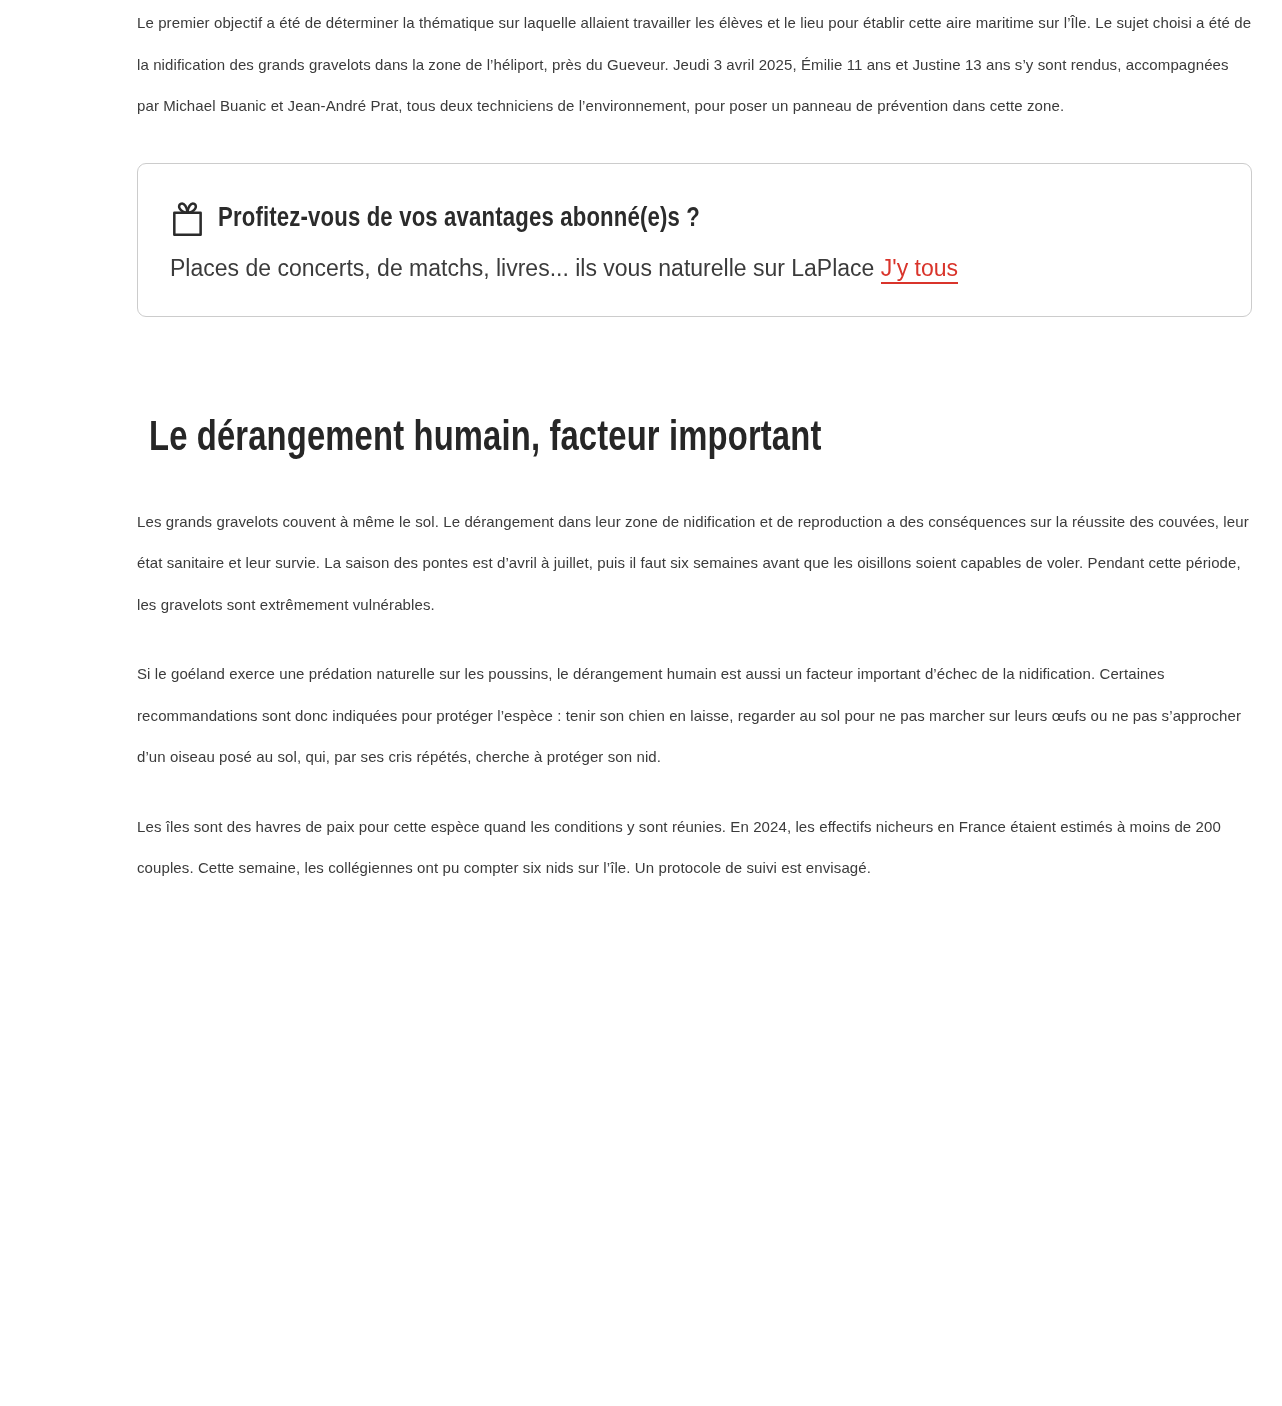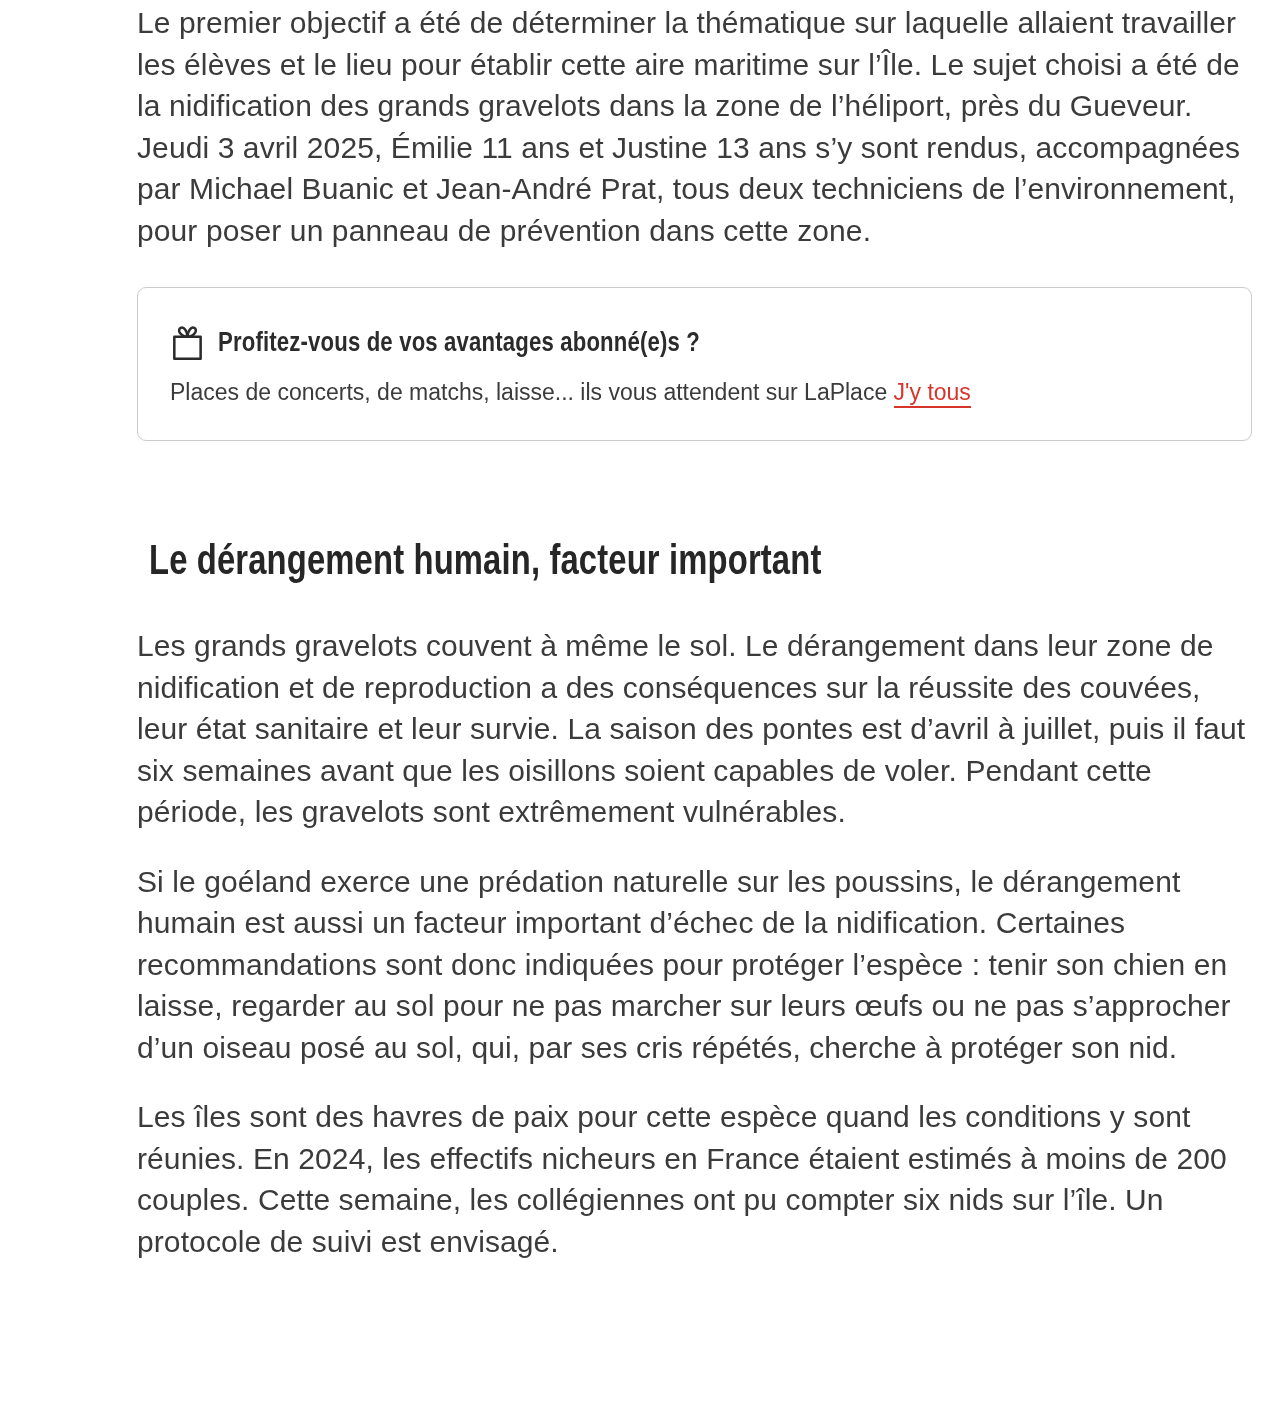--- a/index.html
+++ b/index.html
@@ -12,21 +12,21 @@
     min-height: 1406px;
     font-family: "Liberation Sans", sans-serif;
     -webkit-font-smoothing: antialiased;
   }
   .content {
     width: 1116px;
     margin-left: 137px;
     padding-top: 2px;
   }
   p.body-paragraph {
-    font-size: 30px;
+    font-size: 15px;
     line-height: 41.5px;
     color: #3b3b3b;
     margin: 0 0 28px 0;
     letter-spacing: 0.1px;
   }
   
   .promo-card {
     border: 1px solid #cccccc;
     border-radius: 9px;
     margin: 36px 0 0 0;
@@ -94,21 +94,21 @@
       <span class="gift-icon">
         <svg viewBox="0 0 34 38" width="36" height="40" fill="none" stroke="#2b2b2b" stroke-width="2.4" stroke-linecap="round" stroke-linejoin="round">
           <rect x="4" y="14" width="25" height="21"></rect>
           <path d="M16.5 14 C 9.5 13.5 6.5 7.5 10 5.6 C 13.2 3.9 16.5 9 16.5 14 Z"></path>
           <path d="M16.5 14 C 23.5 13.5 26.5 7.5 23 5.6 C 19.8 3.9 16.5 9 16.5 14 Z"></path>
         </svg>
       </span>
       <span class="promo-title">Profitez-vous de vos avantages abonné(e)s ?</span>
     </div>
     <div class="promo-text">
-      <span>Places de concerts, de matchs, laisse... ils vous attendent sur LaPlace</span>
+      <span>Places de concerts, de matchs, livres... ils vous naturelle sur LaPlace</span>
        <a class="promo-link">J'y tous</a>
     </div>
   </section>
 
   <h2 class="section-heading">
     <span>Le dérangement humain, facteur important</span>
   </h2>
 
   <p class="body-paragraph">Les grands gravelots couvent à même le sol. Le dérangement dans leur zone de nidification et de reproduction a des conséquences sur la réussite des couvées, leur état sanitaire et leur survie. La saison des pontes est d’avril à juillet, puis il faut six semaines avant que les oisillons soient capables de voler. Pendant cette période, les gravelots sont extrêmement vulnérables.</p>
 

